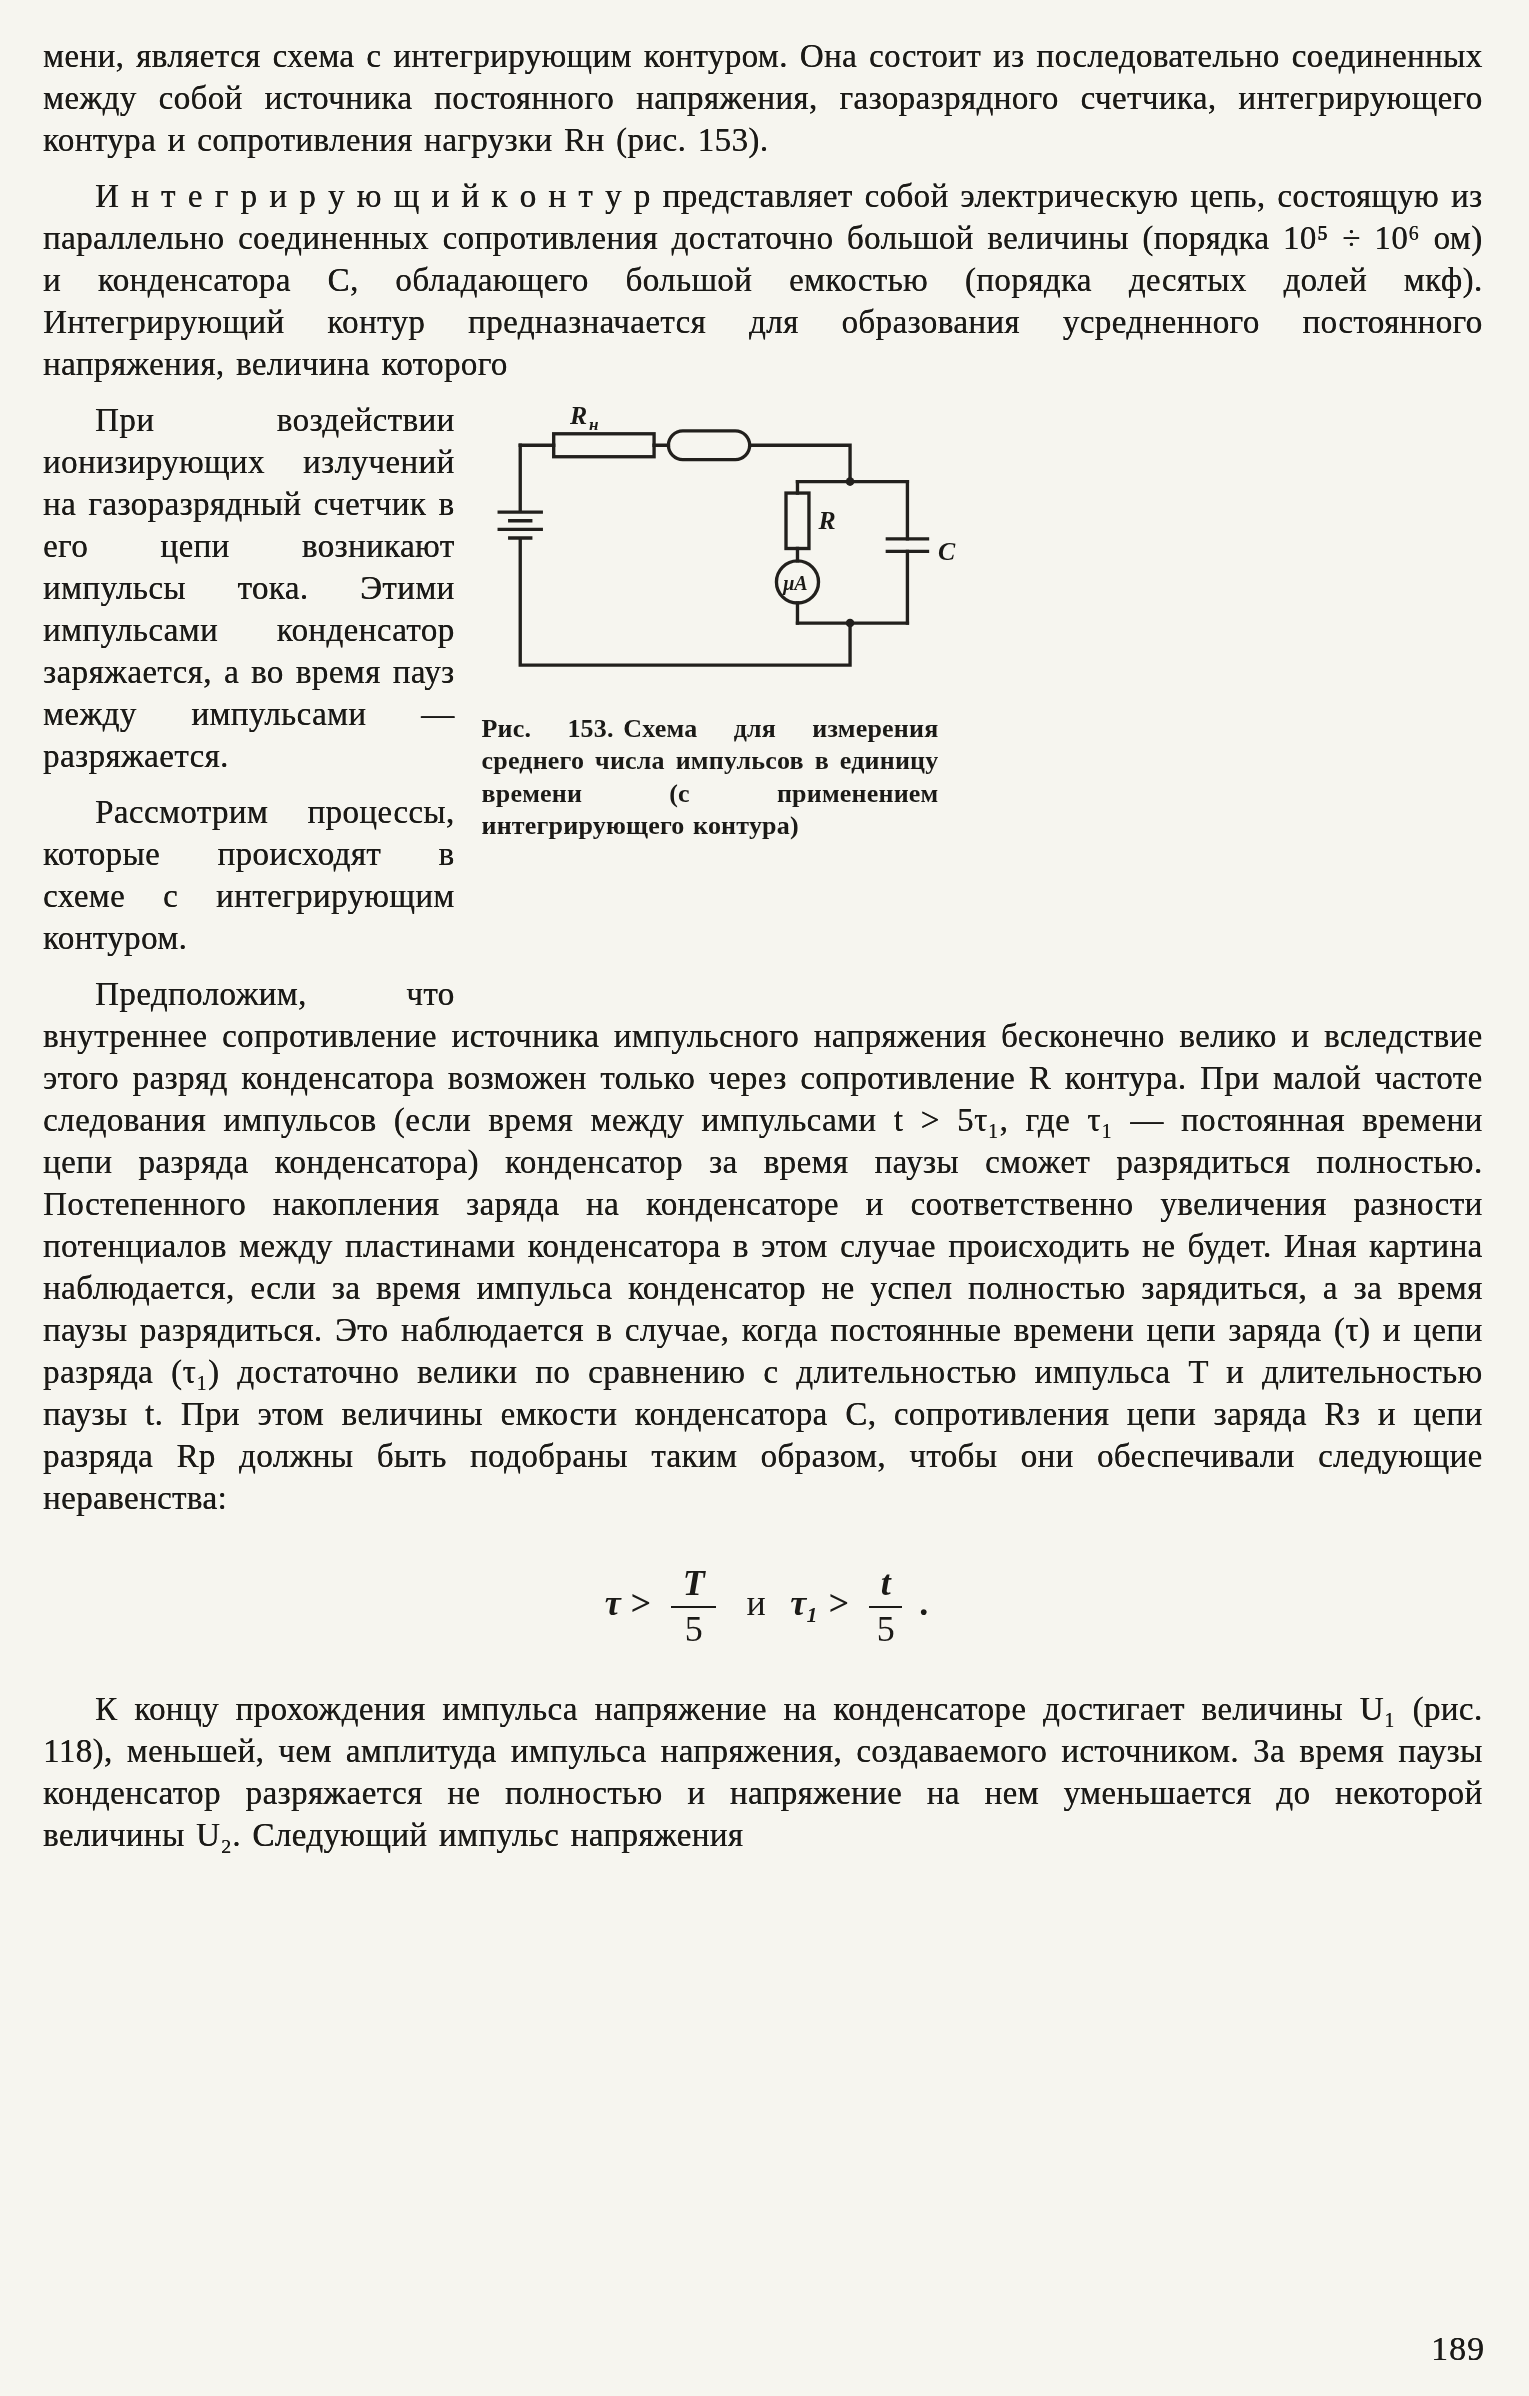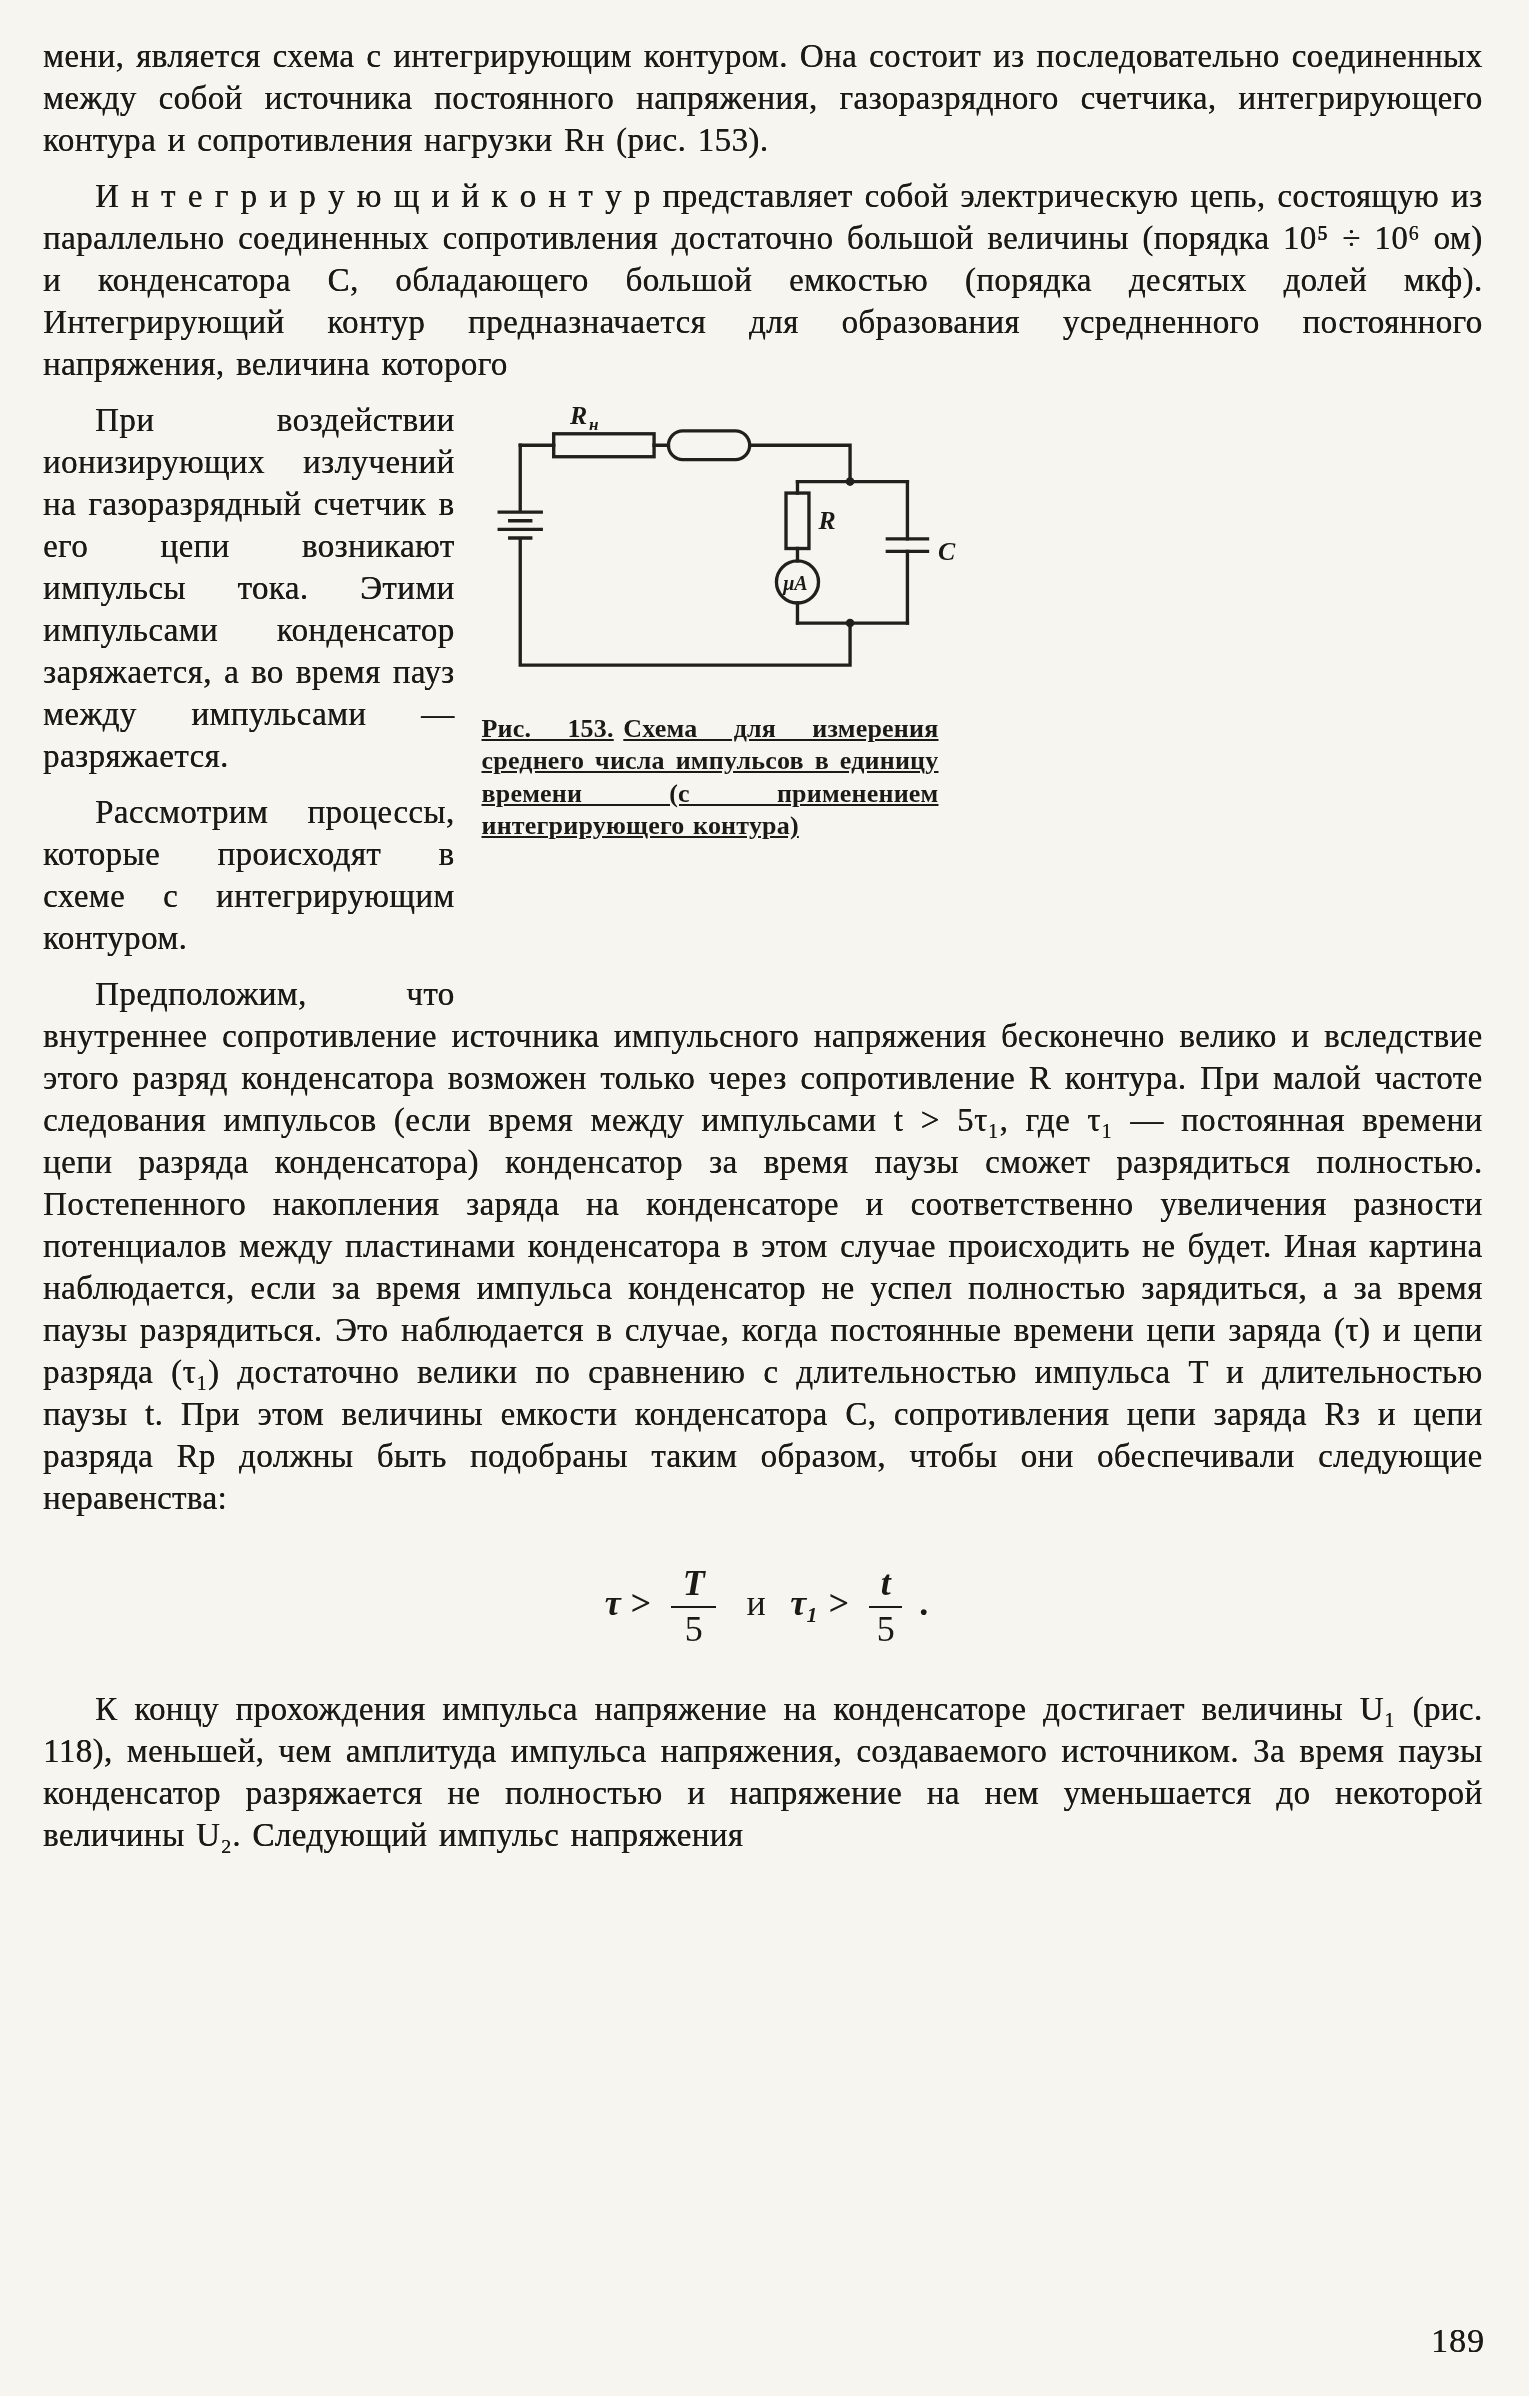--- a/index.html
+++ b/index.html
@@ -44,21 +44,20 @@
   }
   .caption {
     width: 457px;
     margin-top: 17px;
     font-size: 26px;
     line-height: 32.5px;
     font-weight: bold;
     text-align: justify;
     letter-spacing: 0.2px;
     word-spacing: 1.9px;
-    text-decoration: underline;
   }
   .cap-label {
     font-weight: bold;
     margin-right: 9.6px;
   }
   .formula {
     clear: none;
     text-align: center;
     margin: 46px 0 40px 0;
     font-size: 36px;
@@ -89,21 +88,21 @@
     display: block;
     padding-top: 2.9px;
   }
   .fperiod {
     margin-left: 3.8px;
     font-weight: bold;
   }
   .page-number {
     position: absolute;
     right: 44px;
-    bottom: 36px;
+    bottom: 28px;
     font-size: 34px;
     letter-spacing: 1px;
     text-shadow: 0.3px 0 0 currentColor;
   }
   svg text {
     text-shadow: none;
   }
 </style>
 </head>
 <body>

